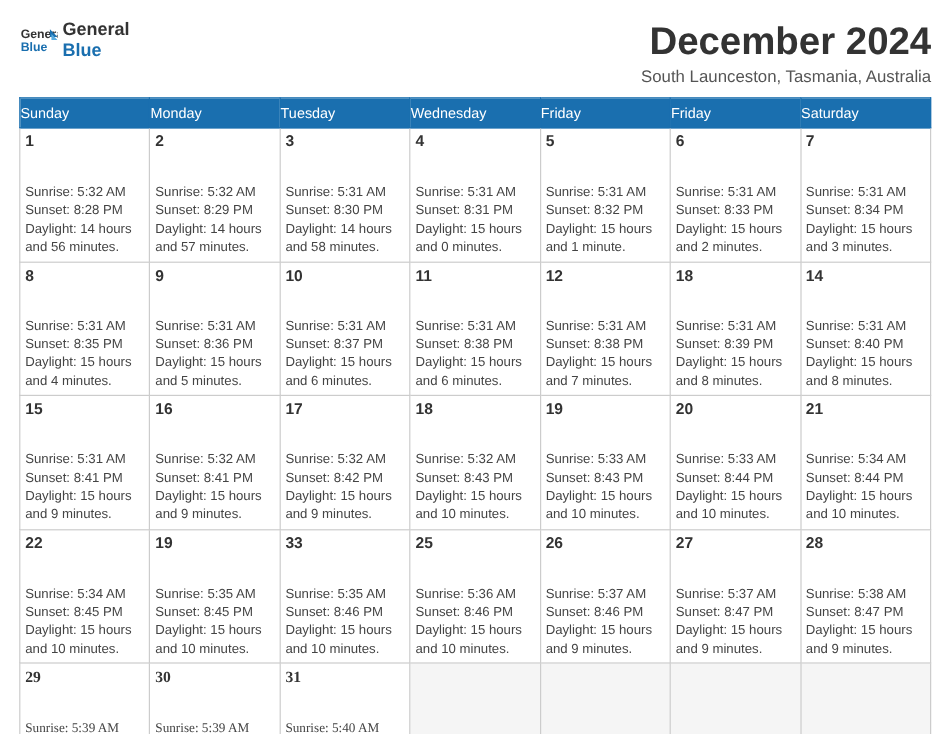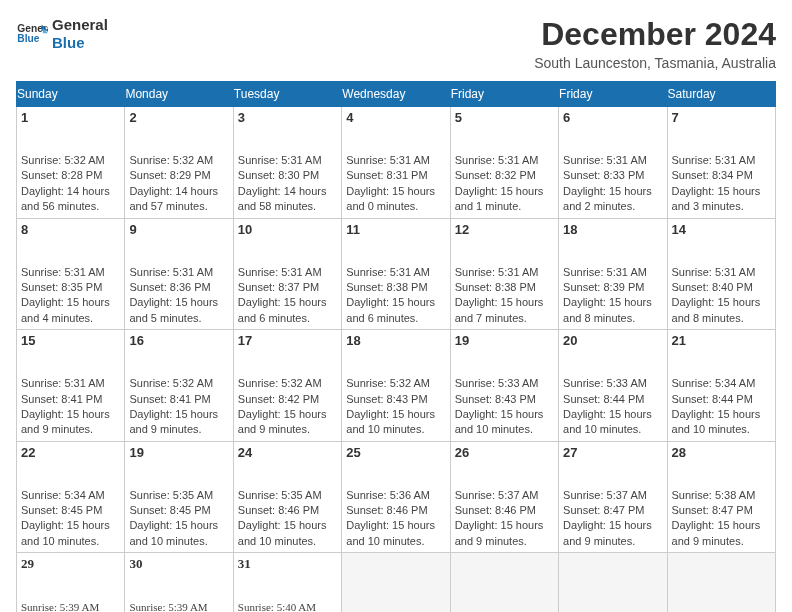--- a/index.html
+++ b/index.html
@@ -241,21 +241,21 @@
             <span class="day-num">22</span>
             <div class="day-info">Sunrise: 5:34 AM<br>Sunset: 8:45 PM<br>Daylight: 15 hours
 and 10 minutes.</div>
           </td>
           <td>
             <span class="day-num">19</span>
             <div class="day-info">Sunrise: 5:35 AM<br>Sunset: 8:45 PM<br>Daylight: 15 hours
 and 10 minutes.</div>
           </td>
           <td>
-            <span class="day-num">24</span>
+            <span class="day-num">33</span>
             <div class="day-info">Sunrise: 5:35 AM<br>Sunset: 8:46 PM<br>Daylight: 15 hours
 and 10 minutes.</div>
           </td>
           <td>
             <span class="day-num">25</span>
             <div class="day-info">Sunrise: 5:36 AM<br>Sunset: 8:46 PM<br>Daylight: 15 hours
 and 10 minutes.</div>
           </td>
           <td>
             <span class="day-num">26</span>

